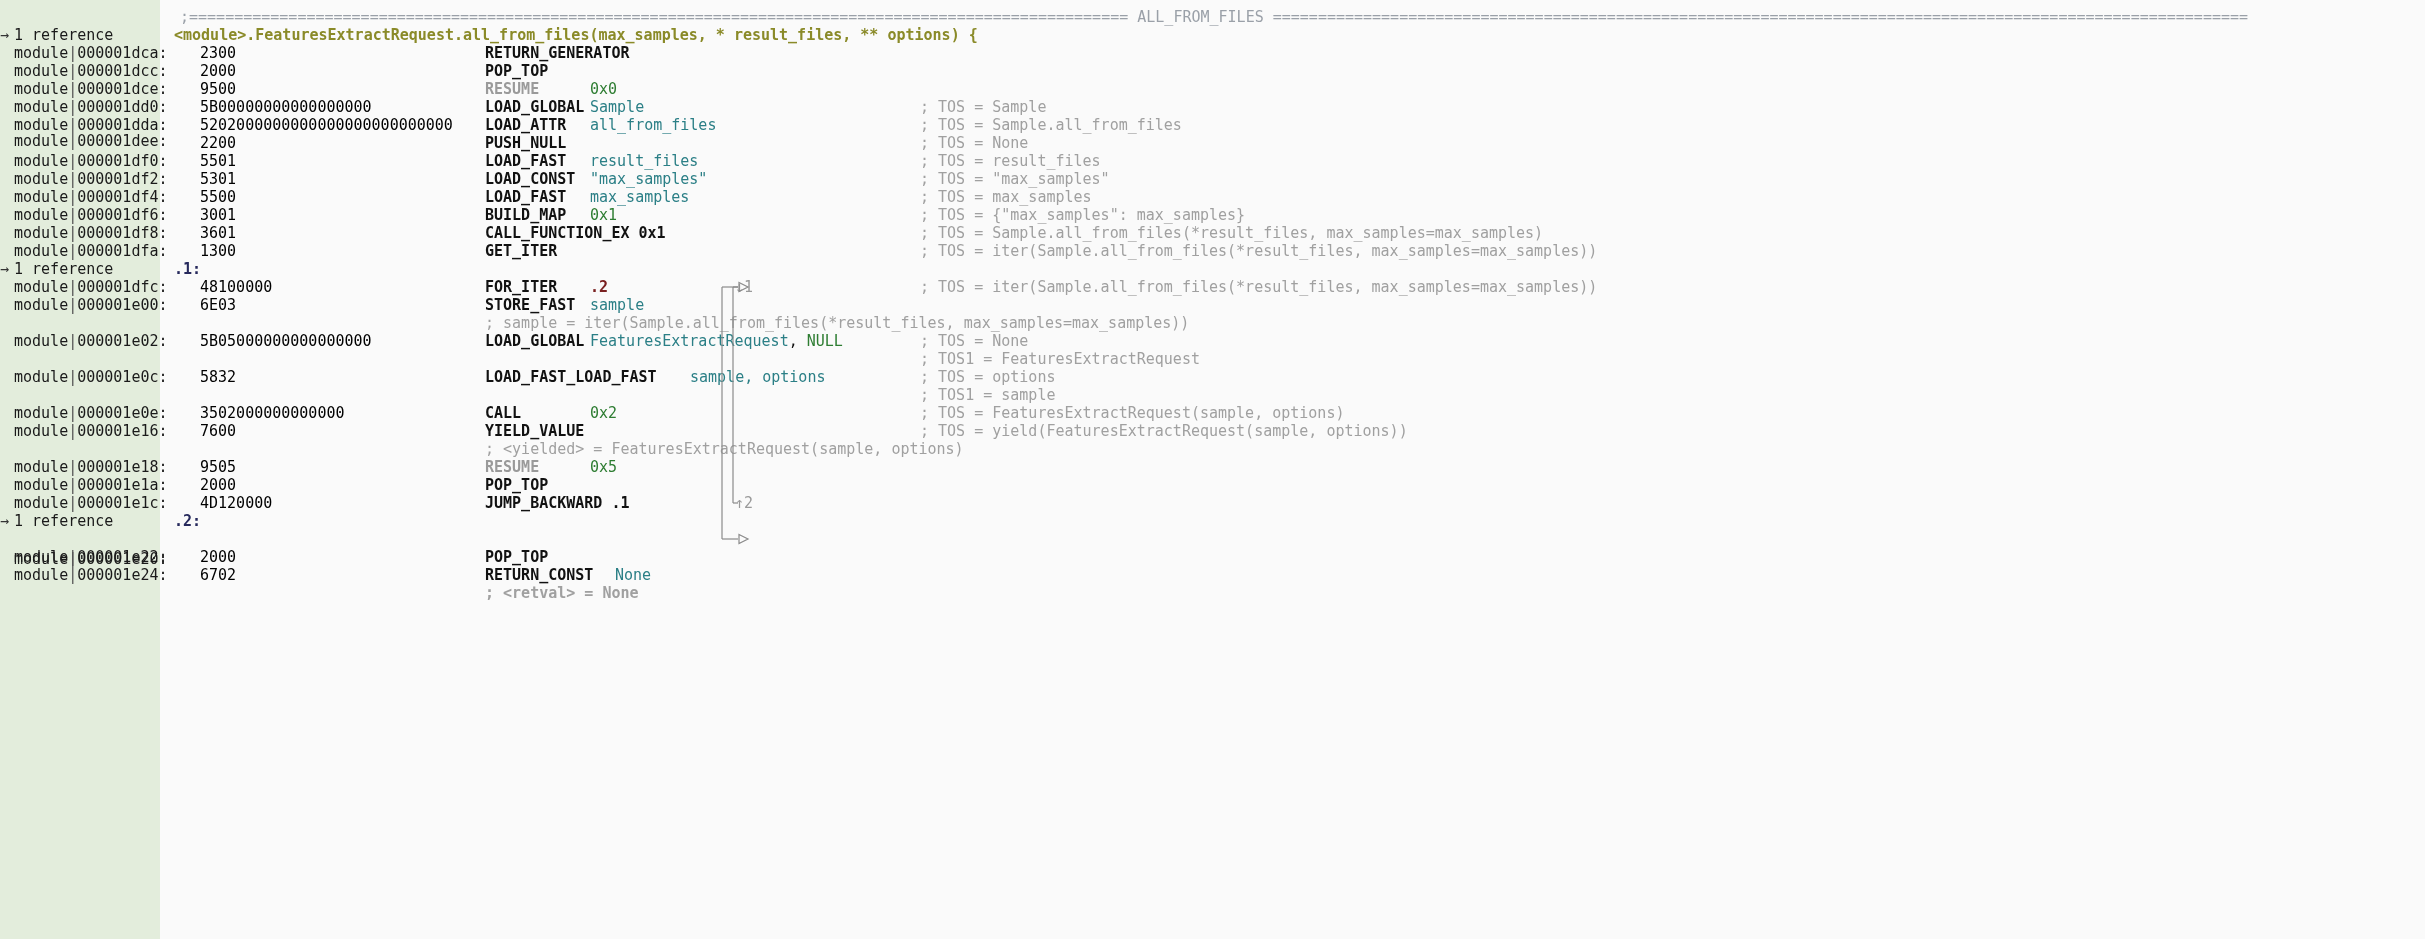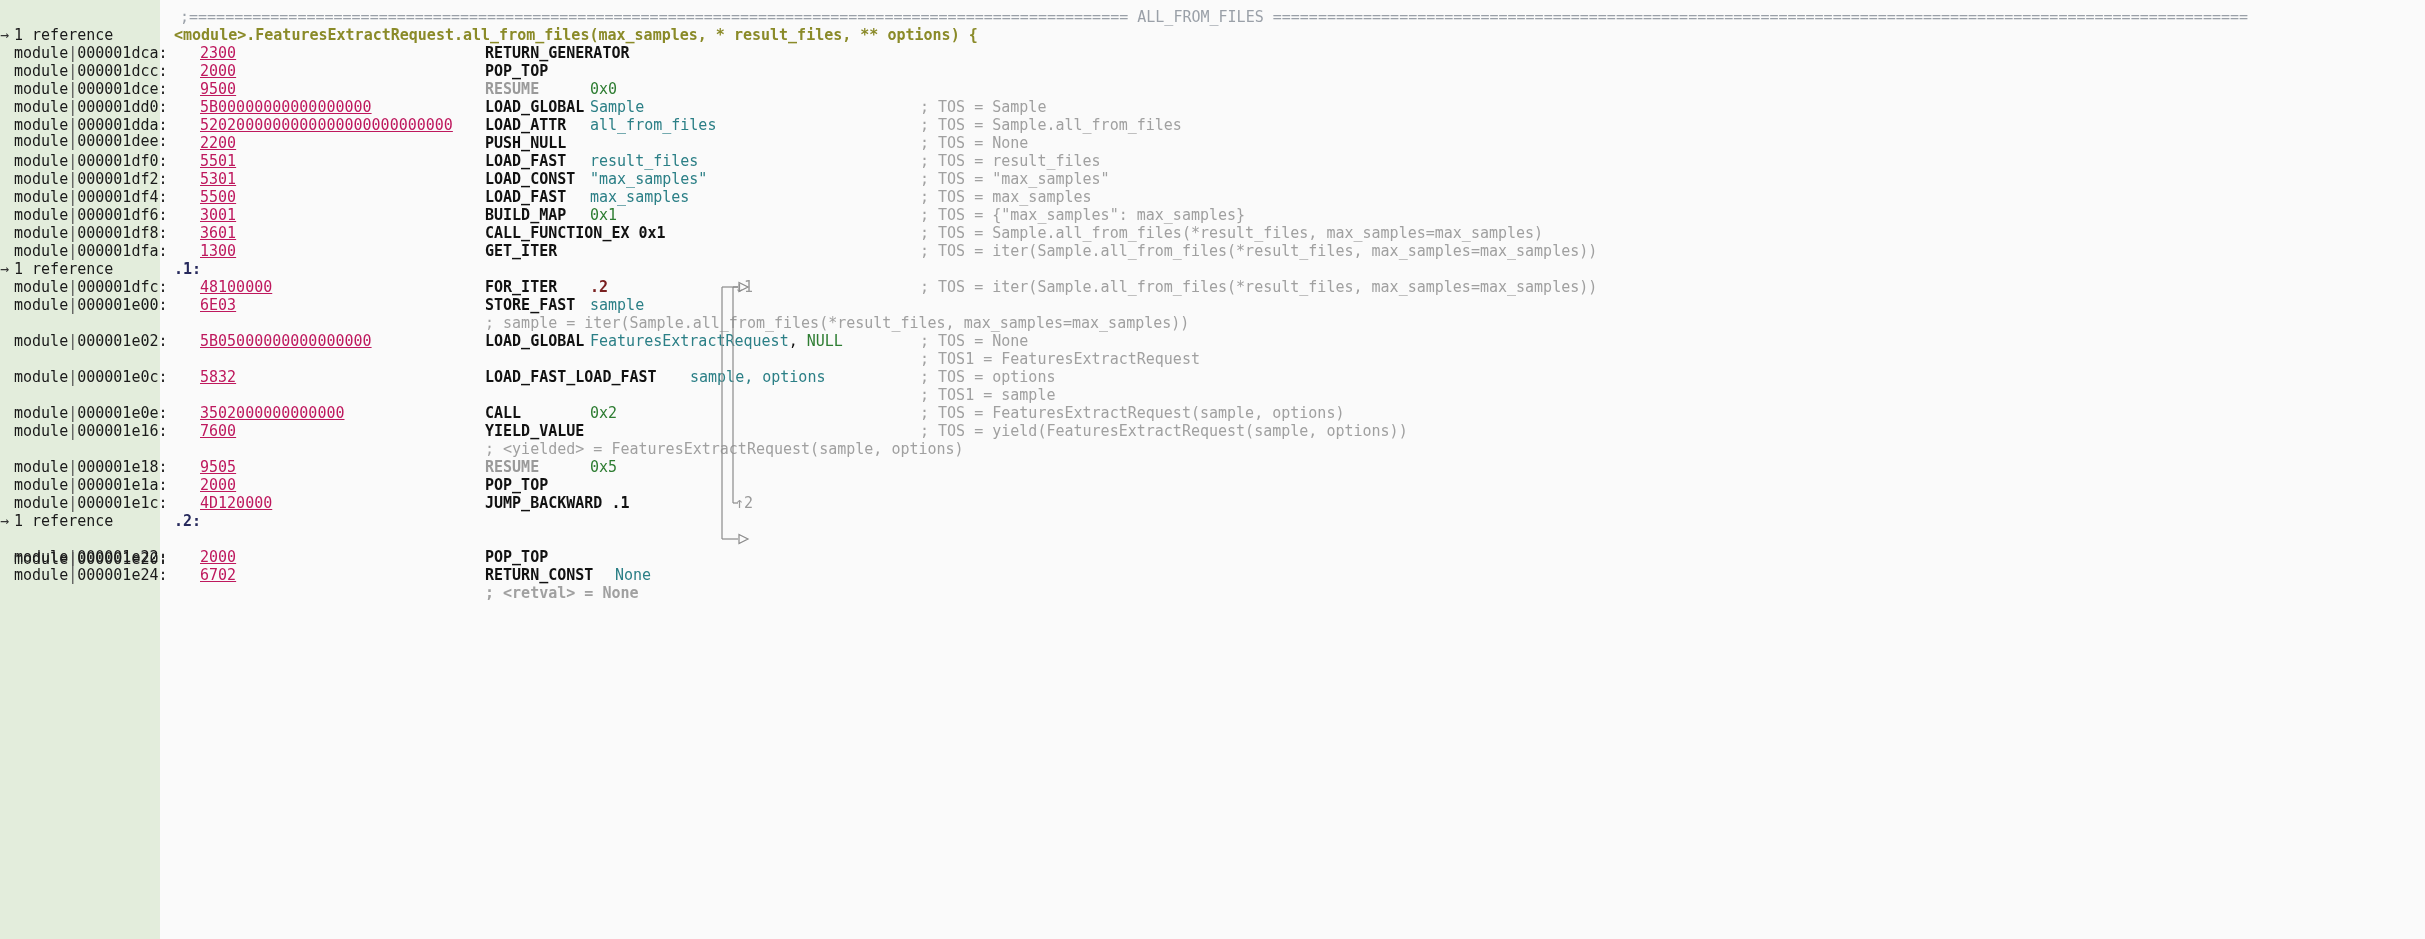--- a/index.html
+++ b/index.html
@@ -54,23 +54,22 @@
     left:0;
     width:2265px;
     height:18px;
     line-height:18px;
     white-space:pre;
   }
 
   .bytes{
     position:absolute;
     left:40px;
-    color:#be185d;
-    white-space:pre;
-    text-decoration:underline;
+    color:#000000;
+    white-space:pre;
   }
   .mnem{
     position:absolute;
     left:325px;
     white-space:pre;
     color:#111;
     font-weight:bold;
   }
   .mnem.dim{ color:#9a9a9a; font-weight:bold; }
   .oper{

